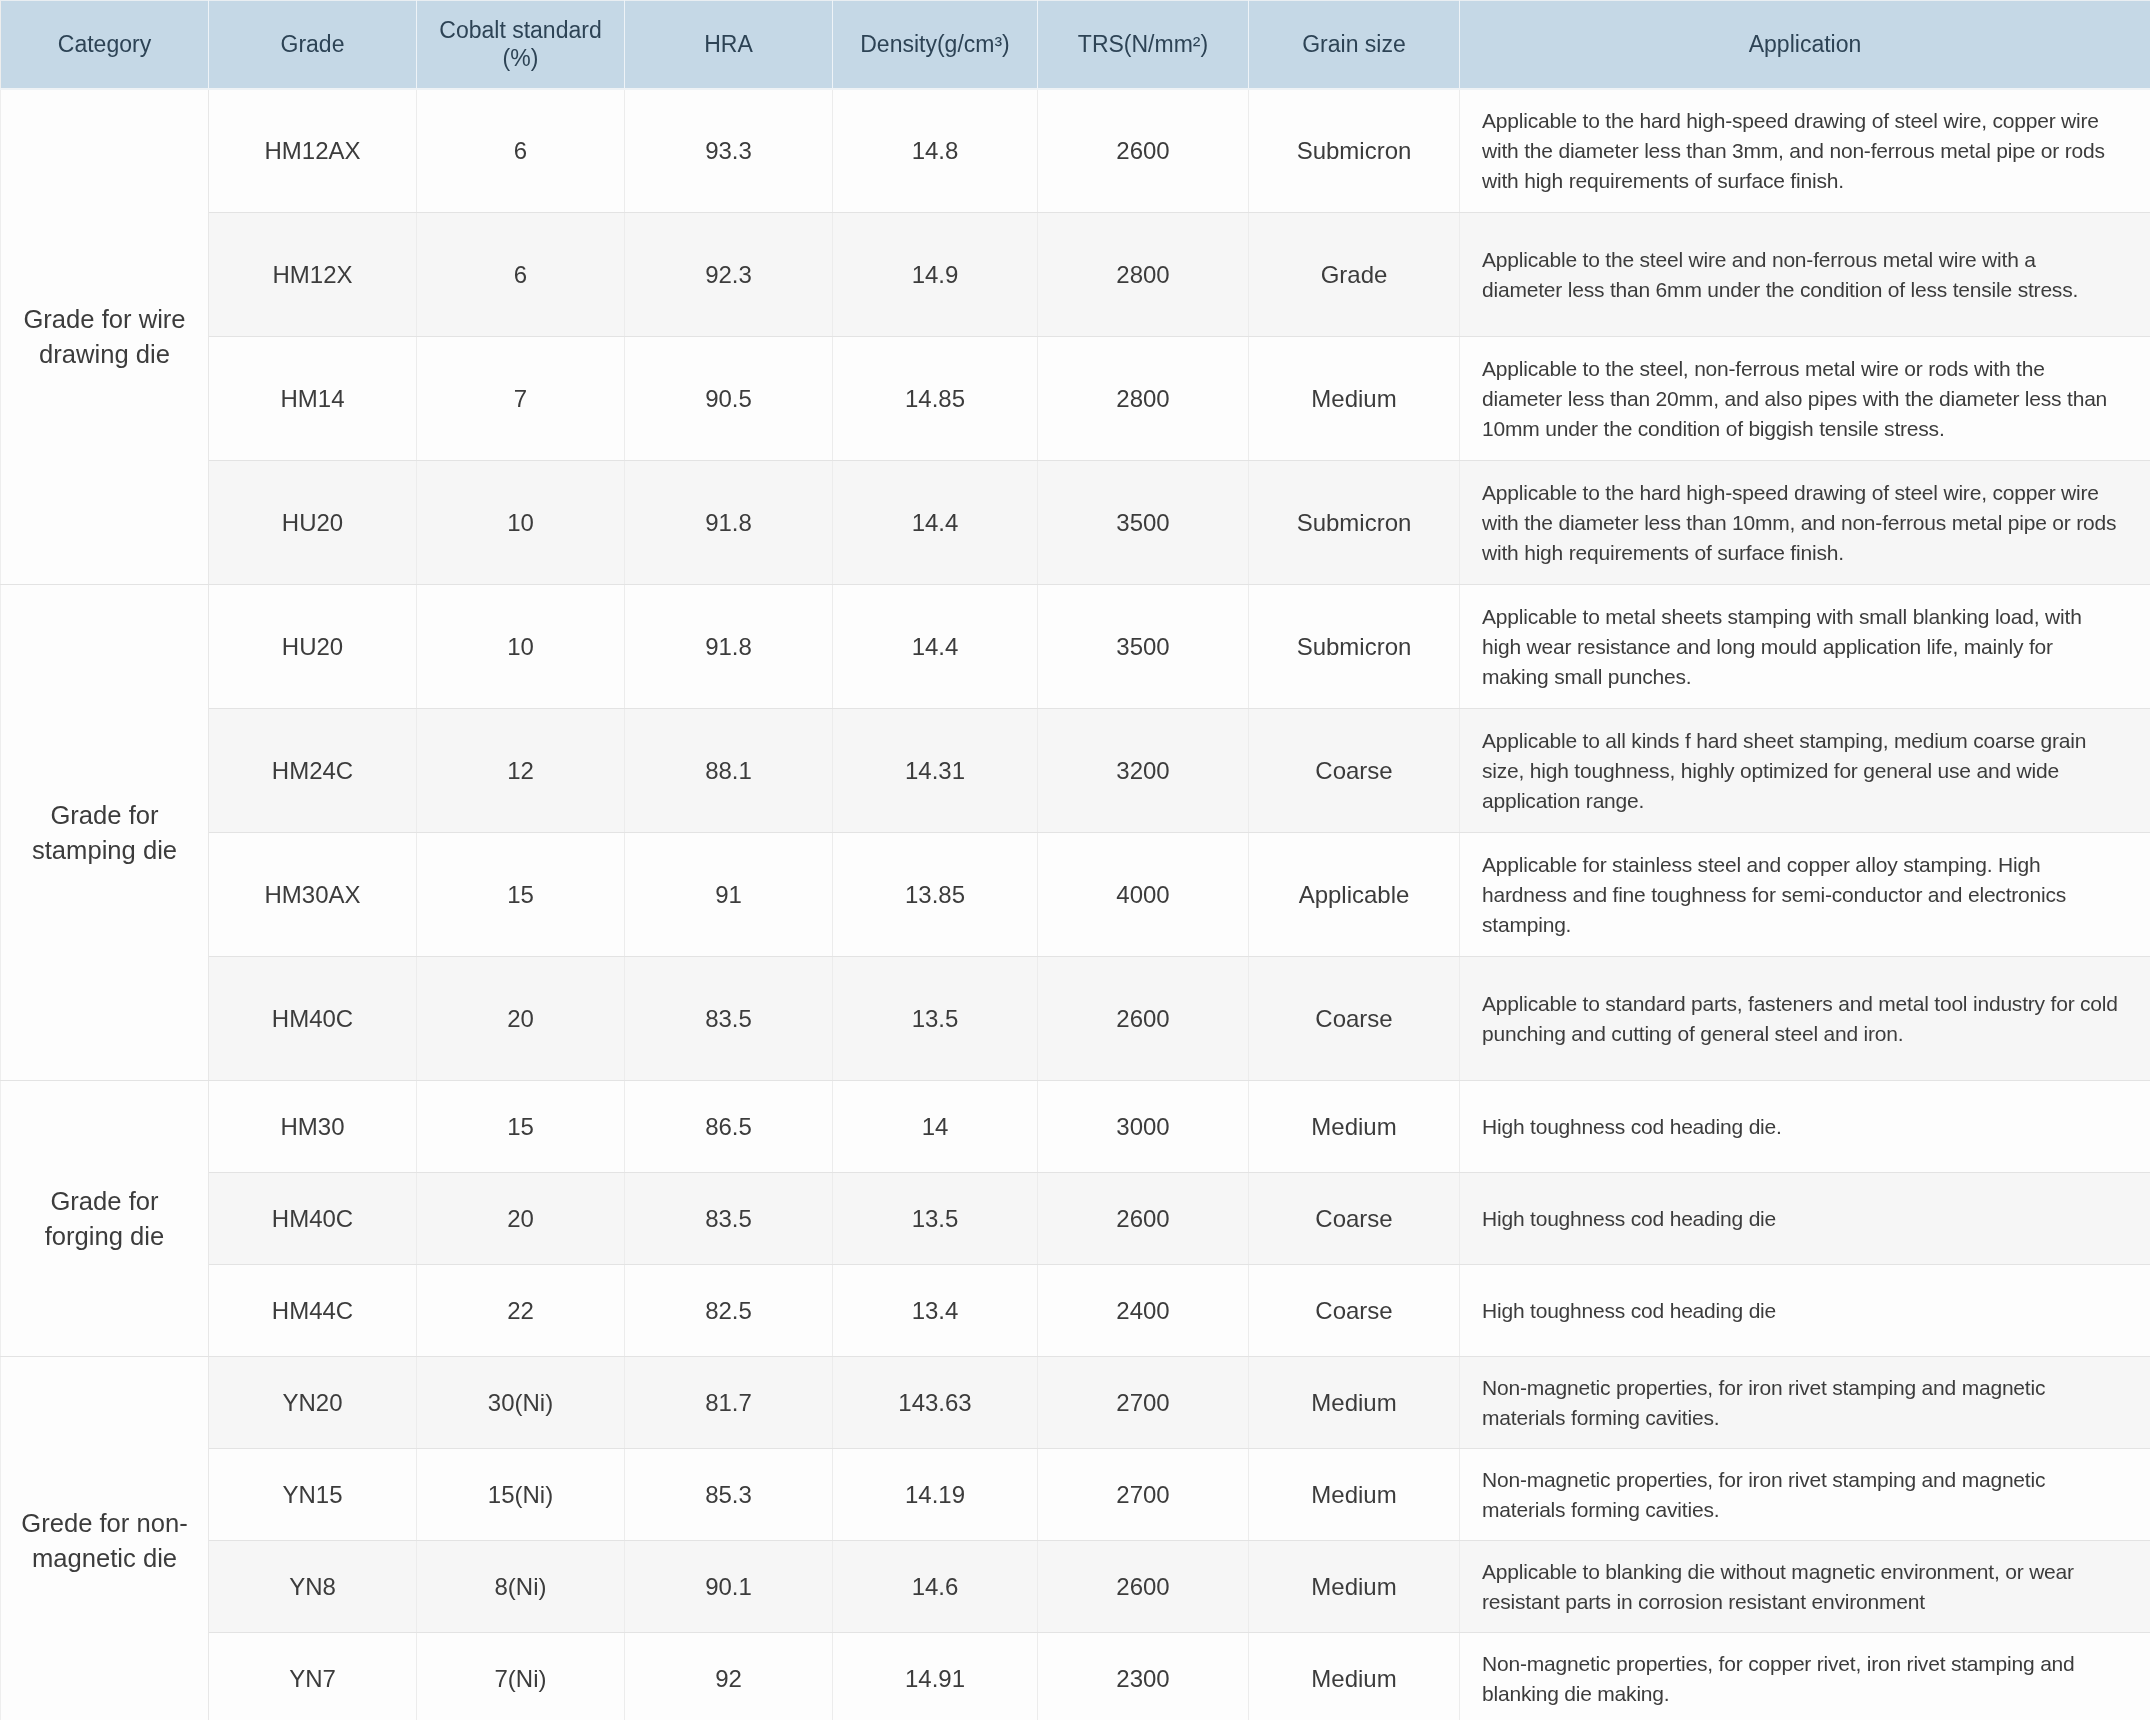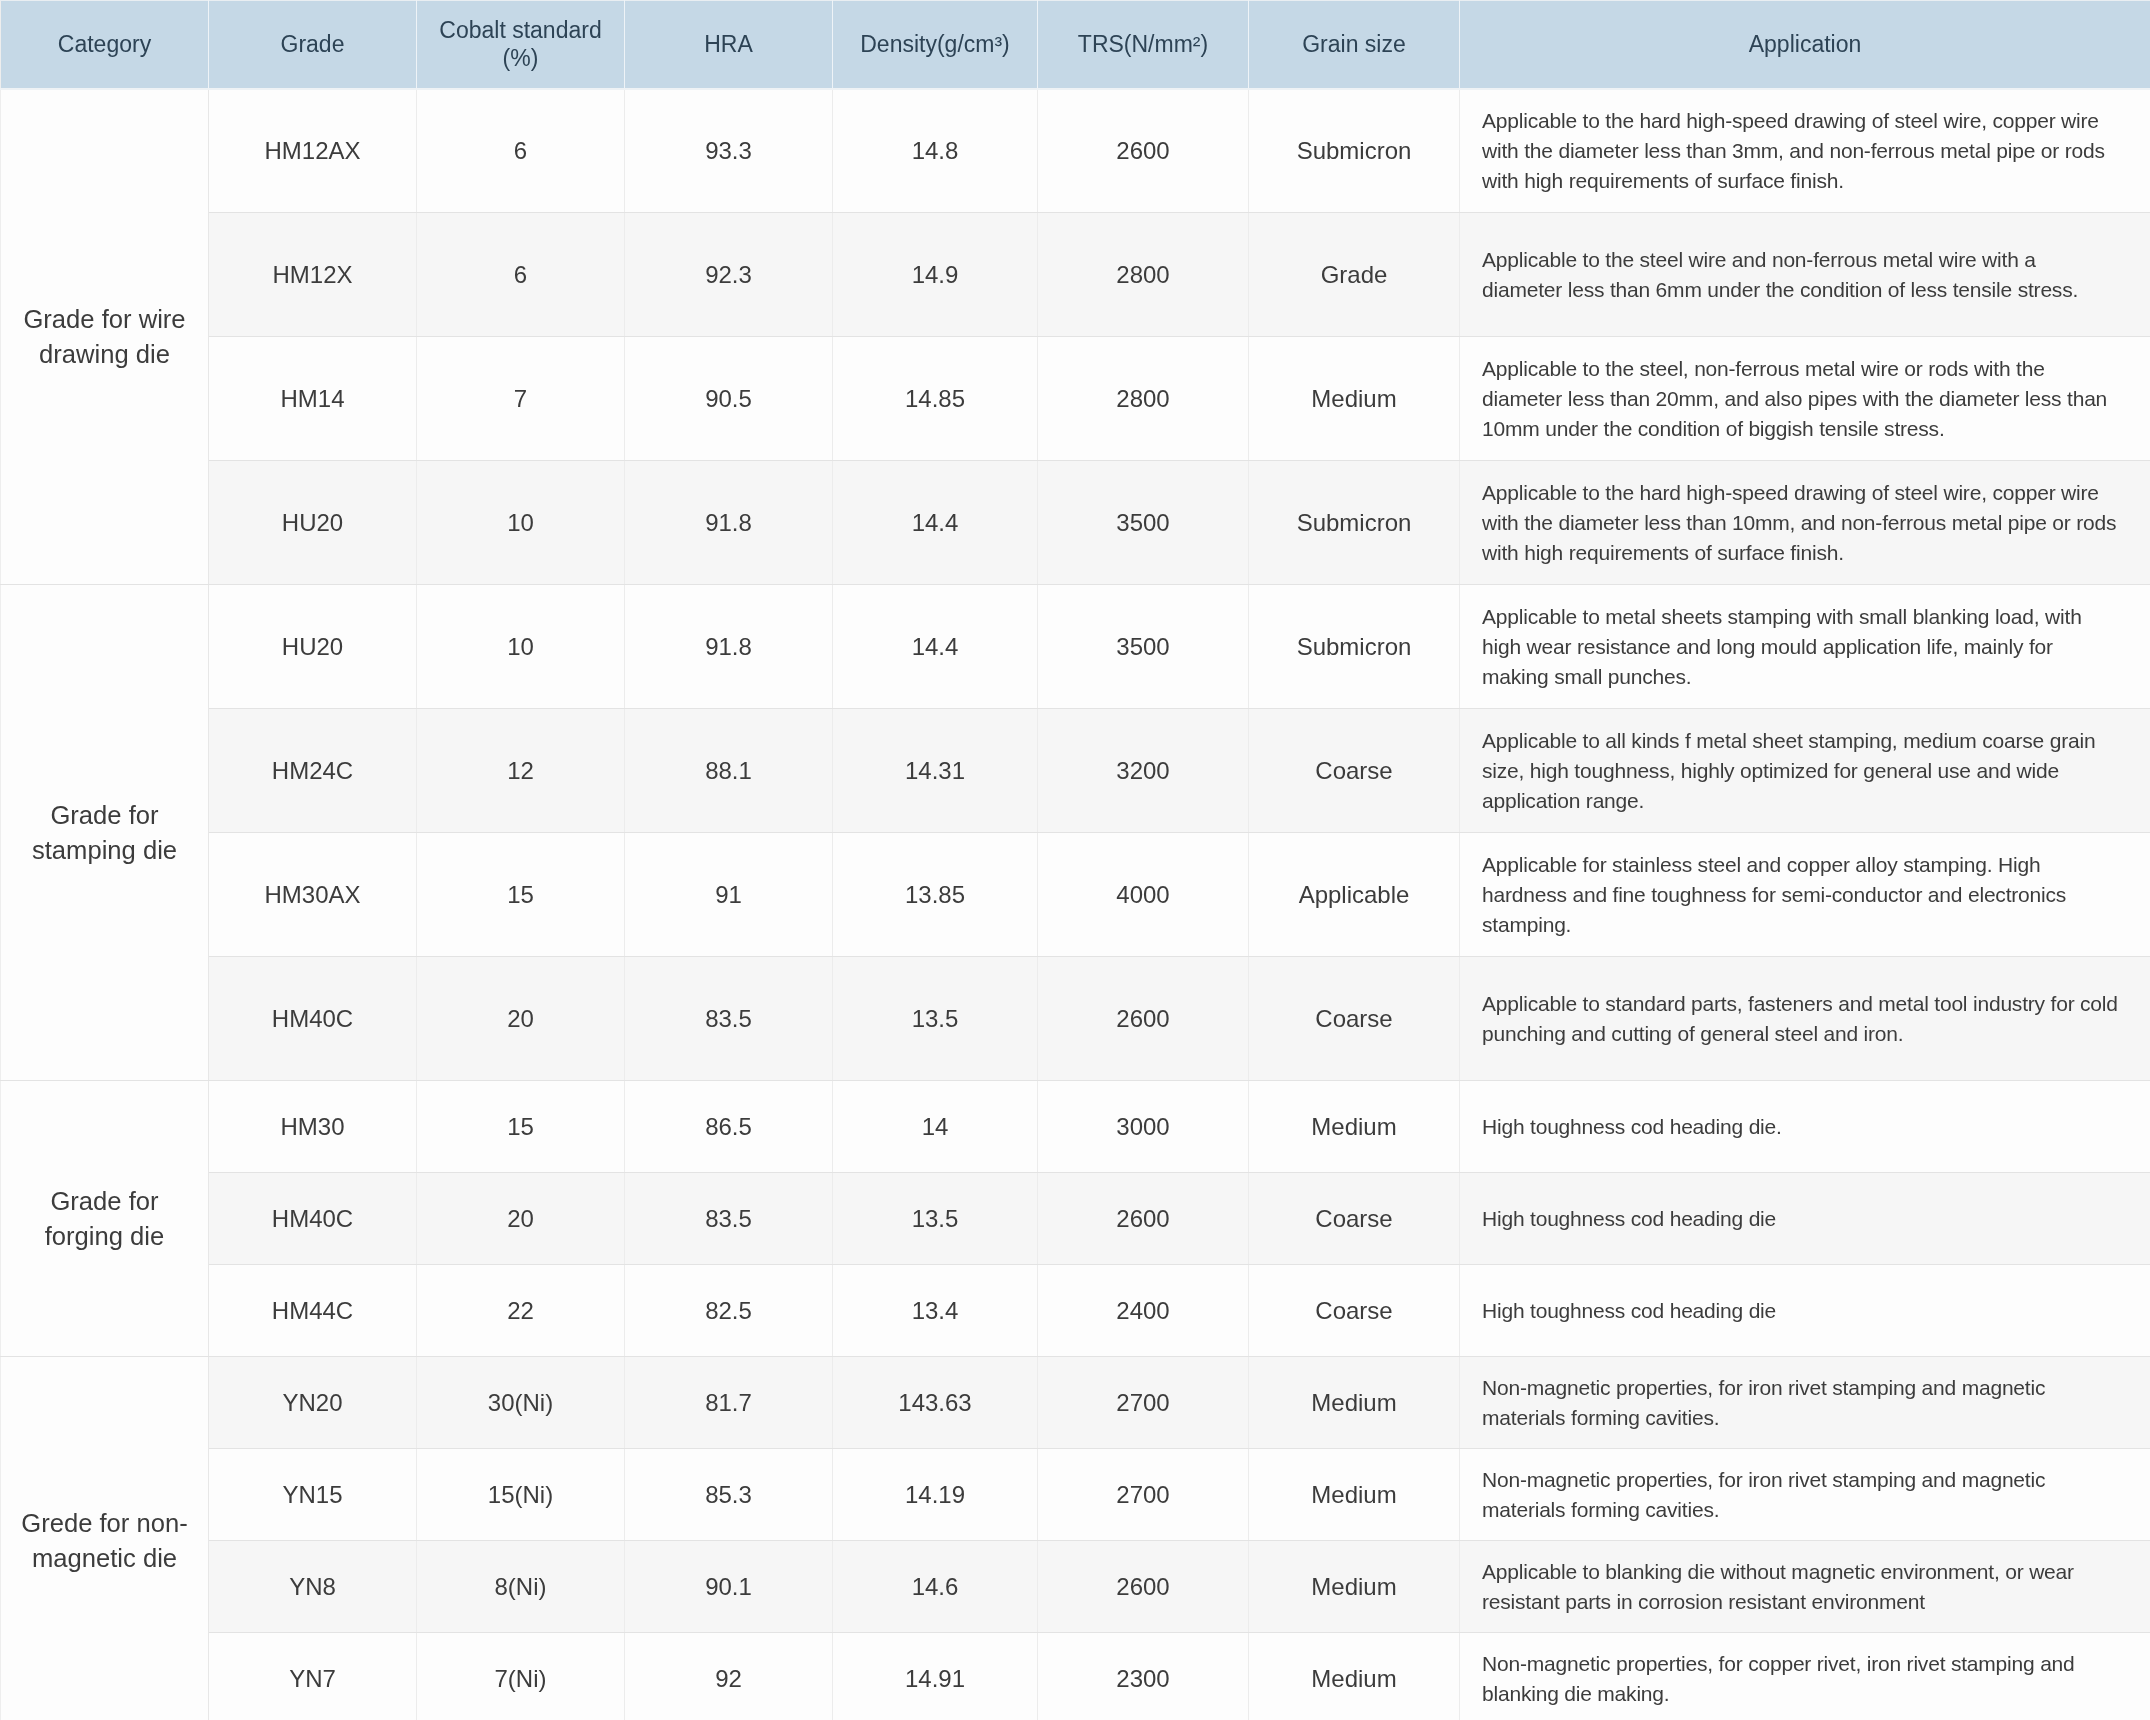--- a/index.html
+++ b/index.html
@@ -166,21 +166,21 @@
           <td>Submicron</td>
           <td class="application-cell">Applicable to metal sheets stamping with small blanking load, with high wear resistance and long mould application life, mainly for making small punches.</td>
         </tr>
         <tr class="tall alt">
           <td>HM24C</td>
           <td>12</td>
           <td>88.1</td>
           <td>14.31</td>
           <td>3200</td>
           <td>Coarse</td>
-          <td class="application-cell">Applicable to all kinds f metal sheet stamping, medium coarse grain size, high toughness, highly optimized for general use and wide application range.</td>
+          <td class="application-cell">Applicable to all kinds f hard sheet stamping, medium coarse grain size, high toughness, highly optimized for general use and wide application range.</td>
         </tr>
         <tr class="tall">
           <td>HM30AX</td>
           <td>15</td>
           <td>91</td>
           <td>13.85</td>
           <td>4000</td>
           <td>Applicable</td>
           <td class="application-cell">Applicable for stainless steel and copper alloy stamping. High hardness and fine toughness for semi-conductor and electronics stamping.</td>
         </tr>

